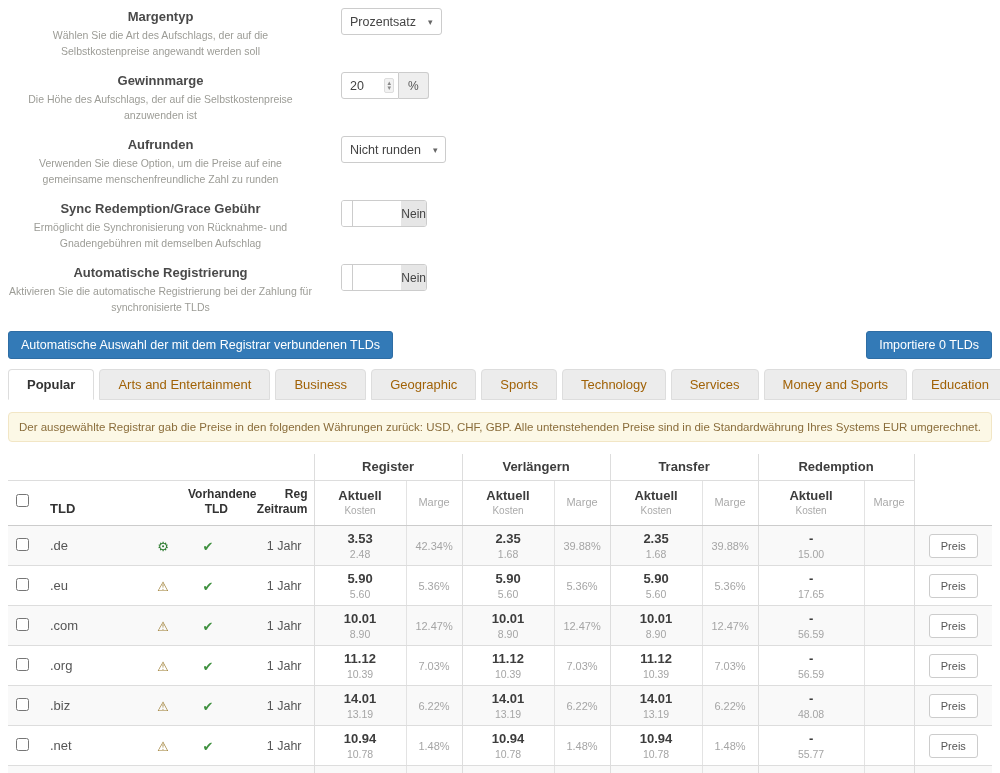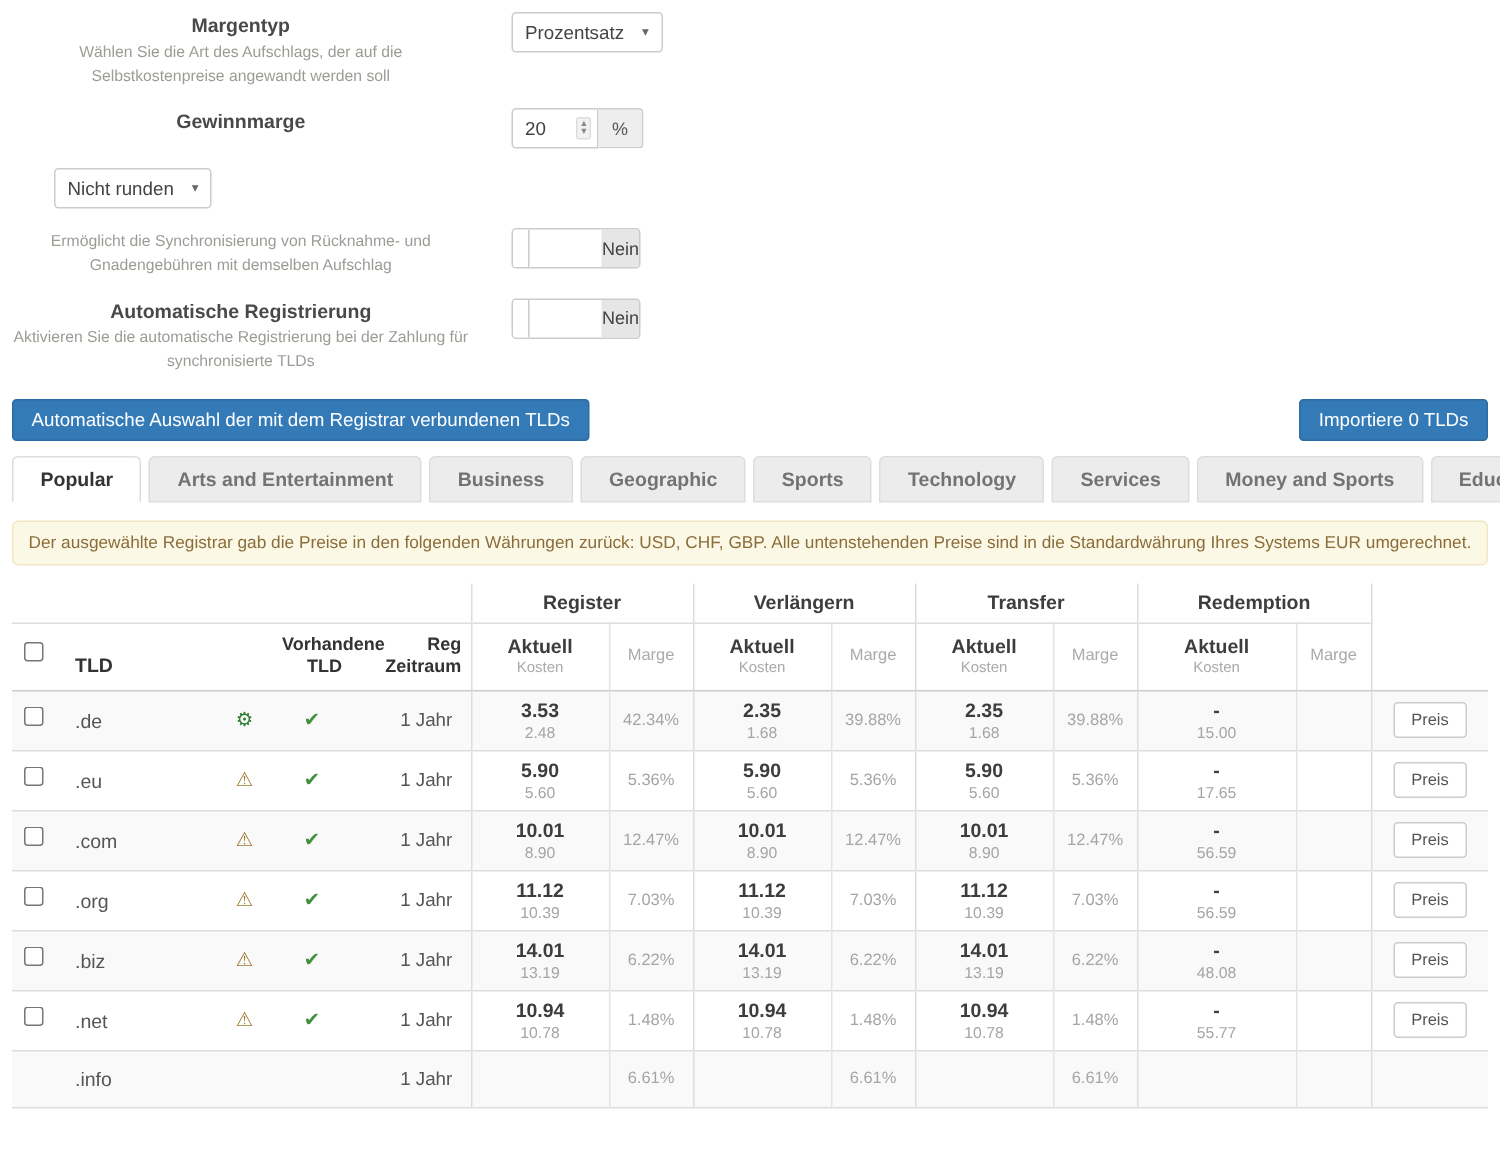--- a/index.html
+++ b/index.html
@@ -38,22 +38,22 @@
   .tog-label { flex:1; background:#e6e6e6; display:flex; align-items:center; justify-content:center;
     font-size:12px; color:#444;margin-left:48px; }
 
   
   .btn-row { display:flex; justify-content:space-between; margin-top:16px; }
   .btn-blue { background:#337ab7; border:1px solid #2e6da4; color:#fff; font-size:12.5px;
     padding:6px 12px; border-radius:3px; cursor:pointer; font-family:inherit; }
 
   
   .tabs { display:flex; list-style:none; gap:5px; margin-top:10px; align-items:flex-end; }
-  .tab { padding:7px 18px; font-size:13px; color:#737373; background:#ececec; border:1px solid #ddd;
-    border-radius:4px 4px 0 0; cursor:pointer; white-space:nowrap;font-weight:bold; }
+  .tab { padding:7px 18px; font-size:13px; color:#a16207; background:#ececec; border:1px solid #ddd;
+    border-radius:4px 4px 0 0; cursor:pointer; white-space:nowrap; }
   .tab.active { background:#fff; color:#333; font-weight:bold; border-bottom-color:#fff; }
 
   
   .alert { margin-top:12px; background:#fcf8e6; border:1px solid #f2e6c5; border-radius:4px;
     padding:8px 10px; font-size:11.5px; color:#8a6d3b; }
 
   
   table { width:100%; border-collapse:collapse; margin-top:12px; table-layout:fixed; }
   th, td { vertical-align:middle; }
   .grp-spacer { border-bottom:1px solid #ddd; }
@@ -102,46 +102,52 @@
       <div class="sel">
         <span>Prozentsatz</span>
         <span class="caret">▾</span>
       </div>
     </div>
   </div>
 
   <div class="form-row">
     <div class="labels">
       <div class="flabel">Gewinnmarge</div>
+      <div class="fdesc">Die Höhe des Aufschlags, der auf die Selbstkostenpreise anzuwenden ist</div>
     </div>
     <div class="control">
       <div class="num-group">
         <div class="num-box">
           <span class="num-val">20</span>
           <span class="spin">
               <span>▴</span>
               <span>▾</span>
             </span>
         </div>
         <div class="addon">%</div>
       </div>
     </div>
   </div>
 
   <div class="form-row">
+    <div class="labels">
+      <div class="flabel">Aufrunden</div>
+      <div class="fdesc">Verwenden Sie diese Option, um die Preise auf eine gemeinsame menschenfreundliche Zahl zu runden</div>
+    </div>
     <div class="control">
       <div class="sel">
         <span>Nicht runden</span>
         <span class="caret">▾</span>
       </div>
     </div>
   </div>
 
   <div class="form-row">
     <div class="labels">
+      <div class="flabel">Sync Redemption/Grace Gebühr</div>
       <div class="fdesc">Ermöglicht die Synchronisierung von Rücknahme- und Gnadengebühren mit demselben Aufschlag</div>
     </div>
     <div class="control">
       <div class="toggle">
         <div class="knob"></div>
         <div class="tog-label">Nein</div>
       </div>
     </div>
   </div>
 

